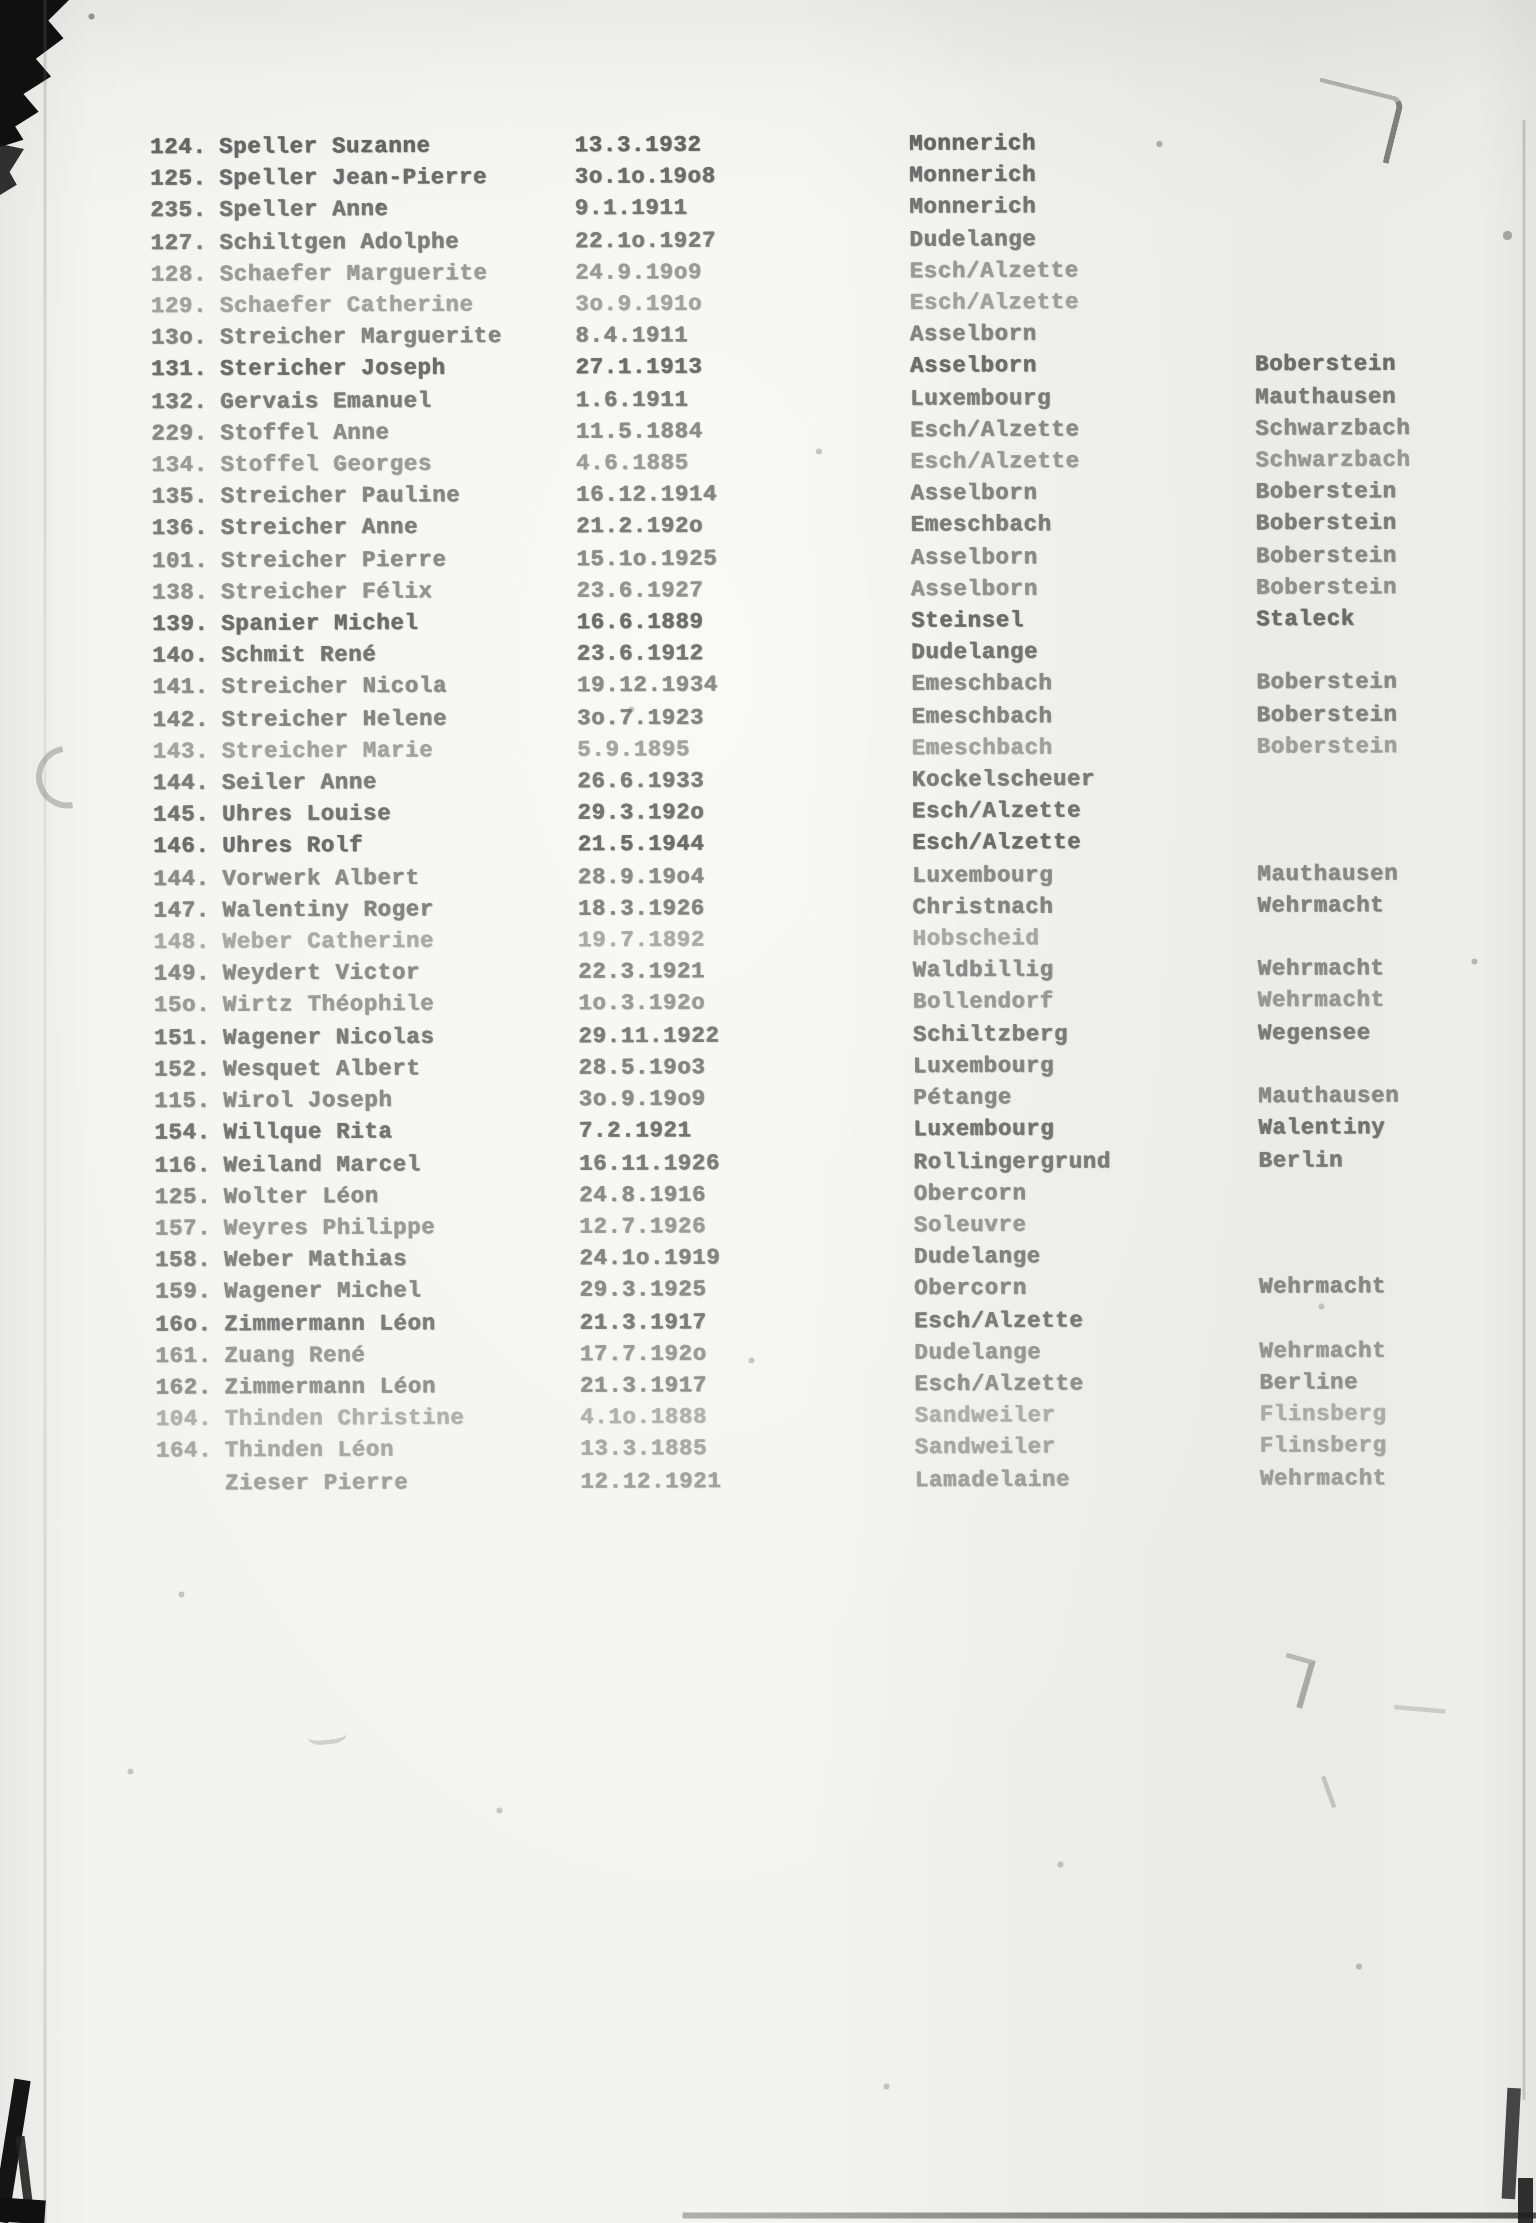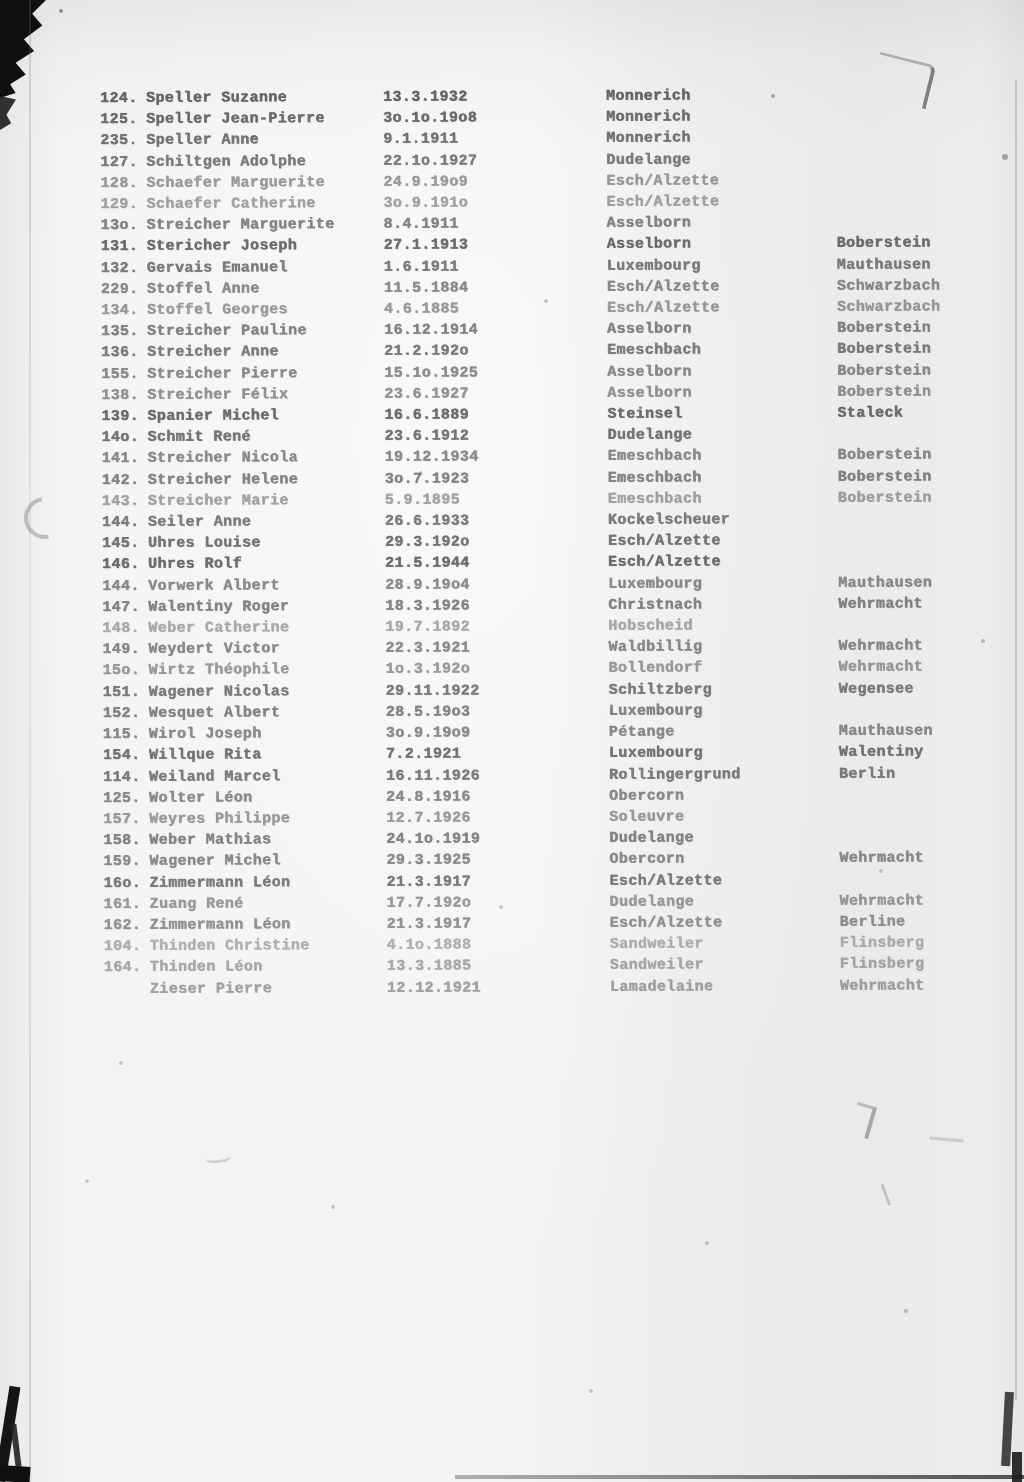--- a/index.html
+++ b/index.html
@@ -180,21 +180,21 @@
 
   <div class="row" style="opacity: 0.8;">
     <span class="c num">136.</span>
     <span class="c name">Streicher Anne</span>
     <span class="c date">21.2.192o</span>
     <span class="c place">Emeschbach</span>
     <span class="c note">Boberstein</span>
   </div>
 
   <div class="row" style="opacity: 0.7;">
-    <span class="c num">155.</span>
+    <span class="c num">101.</span>
     <span class="c name">Streicher Pierre</span>
     <span class="c date">15.1o.1925</span>
     <span class="c place">Asselborn</span>
     <span class="c note">Boberstein</span>
   </div>
 
   <div class="row" style="opacity: 0.65;">
     <span class="c num">138.</span>
     <span class="c name">Streicher Félix</span>
     <span class="c date">23.6.1927</span>
@@ -332,21 +332,21 @@
 
   <div class="row" style="opacity: 0.85;">
     <span class="c num">154.</span>
     <span class="c name">Willque Rita</span>
     <span class="c date">7.2.1921</span>
     <span class="c place">Luxembourg</span>
     <span class="c note">Walentiny</span>
   </div>
 
   <div class="row" style="opacity: 0.8;">
-    <span class="c num">114.</span>
+    <span class="c num">116.</span>
     <span class="c name">Weiland Marcel</span>
     <span class="c date">16.11.1926</span>
     <span class="c place">Rollingergrund</span>
     <span class="c note">Berlin</span>
   </div>
 
   <div class="row" style="opacity: 0.7;">
     <span class="c num">125.</span>
     <span class="c name">Wolter Léon</span>
     <span class="c date">24.8.1916</span>

